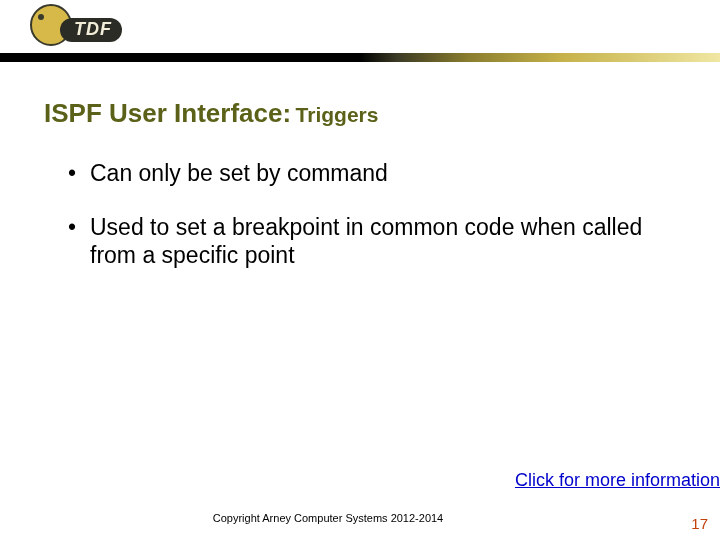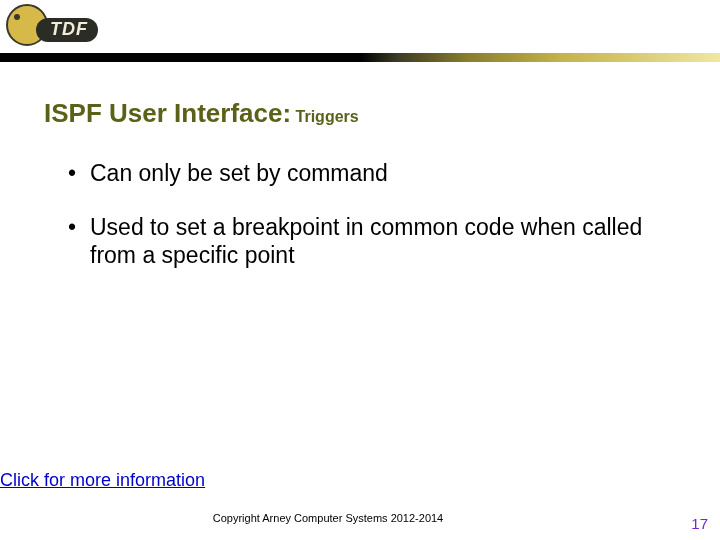--- a/index.html
+++ b/index.html
@@ -11,21 +11,21 @@
     background: #fff;
     overflow: hidden;
     position: relative;
   }
   .header {
     position: relative;
     height: 56px;
   }
   .logo {
     position: absolute;
-    left: 6px;
+    left: 30px;
     top: 4px;
     width: 70px;
     height: 48px;
   }
   .logo-bird {
     position: absolute;
     left: 0;
     top: 0;
     width: 38px;
     height: 38px;
@@ -72,21 +72,21 @@
   }
   .title {
     color: #5b6118;
     font-weight: bold;
   }
   .title .big {
     font-size: 26px;
     margin-top: 12px;
   }
   .title .small {
-    font-size: 16px;
+    font-size: 21px;
   }
   ul.bullets {
     margin: 30px 0 0 24px;
     padding: 0;
     list-style: none;
   }
   ul.bullets li {
     position: relative;
     font-size: 23px;
     line-height: 1.22;
@@ -100,40 +100,40 @@
     left: 0;
     top: 0;
     font-size: 23px;
     color: #000;
   }
   .link {
     position: absolute;
     top: 470px;
     left: 0;
     width: 720px;
-    text-align: left;
+    text-align: right;
     color: #0000cc;
     text-decoration: underline;
     font-size: 18px;
     cursor: pointer;
   }
   .copyright {
     position: absolute;
     top: 512px;
     left: 0;
     width: 656px;
     text-align: center;
     font-size: 11px;
     color: #000;
   }
   .page-num {
     position: absolute;
     bottom: 8px;
     right: 12px;
-    color: #6d28d9;
+    color: #c2410c;
     font-size: 15px;
     margin-left: 48px;
   }
 </style>
 </head>
 <body>
 
 <div class="header">
   <div class="logo">
     <div class="logo-bird"></div>

